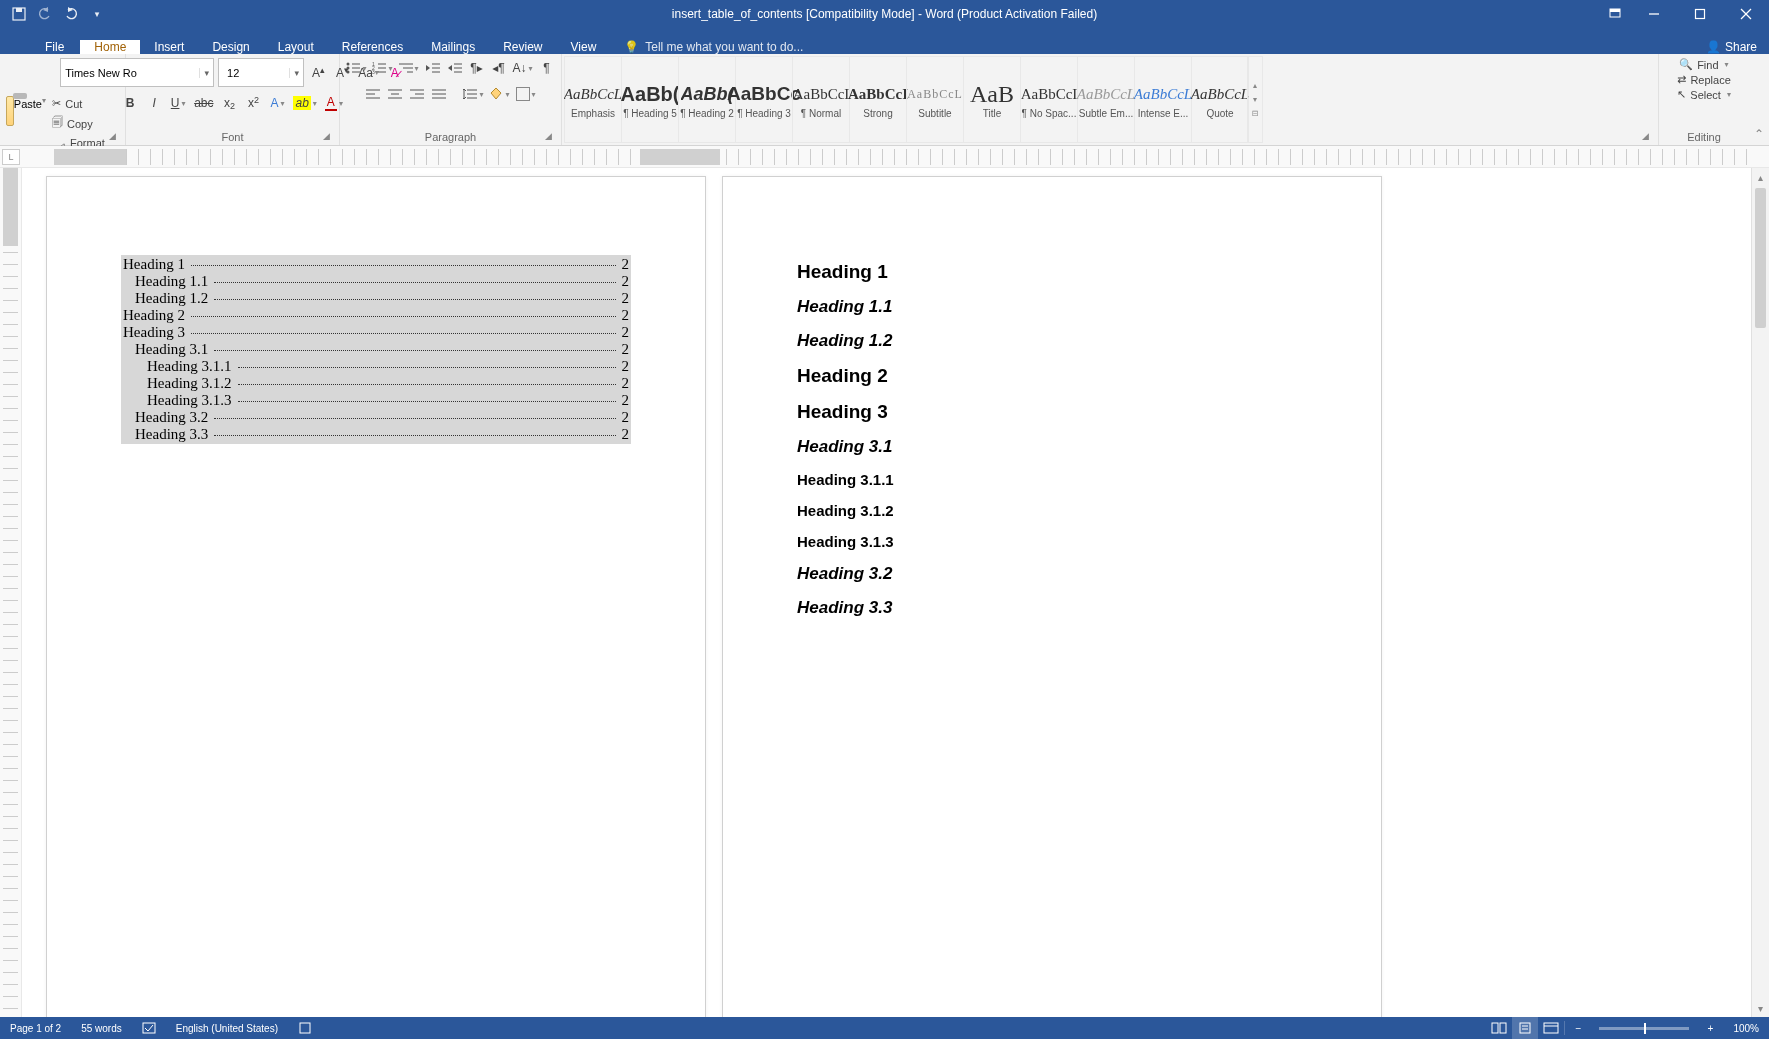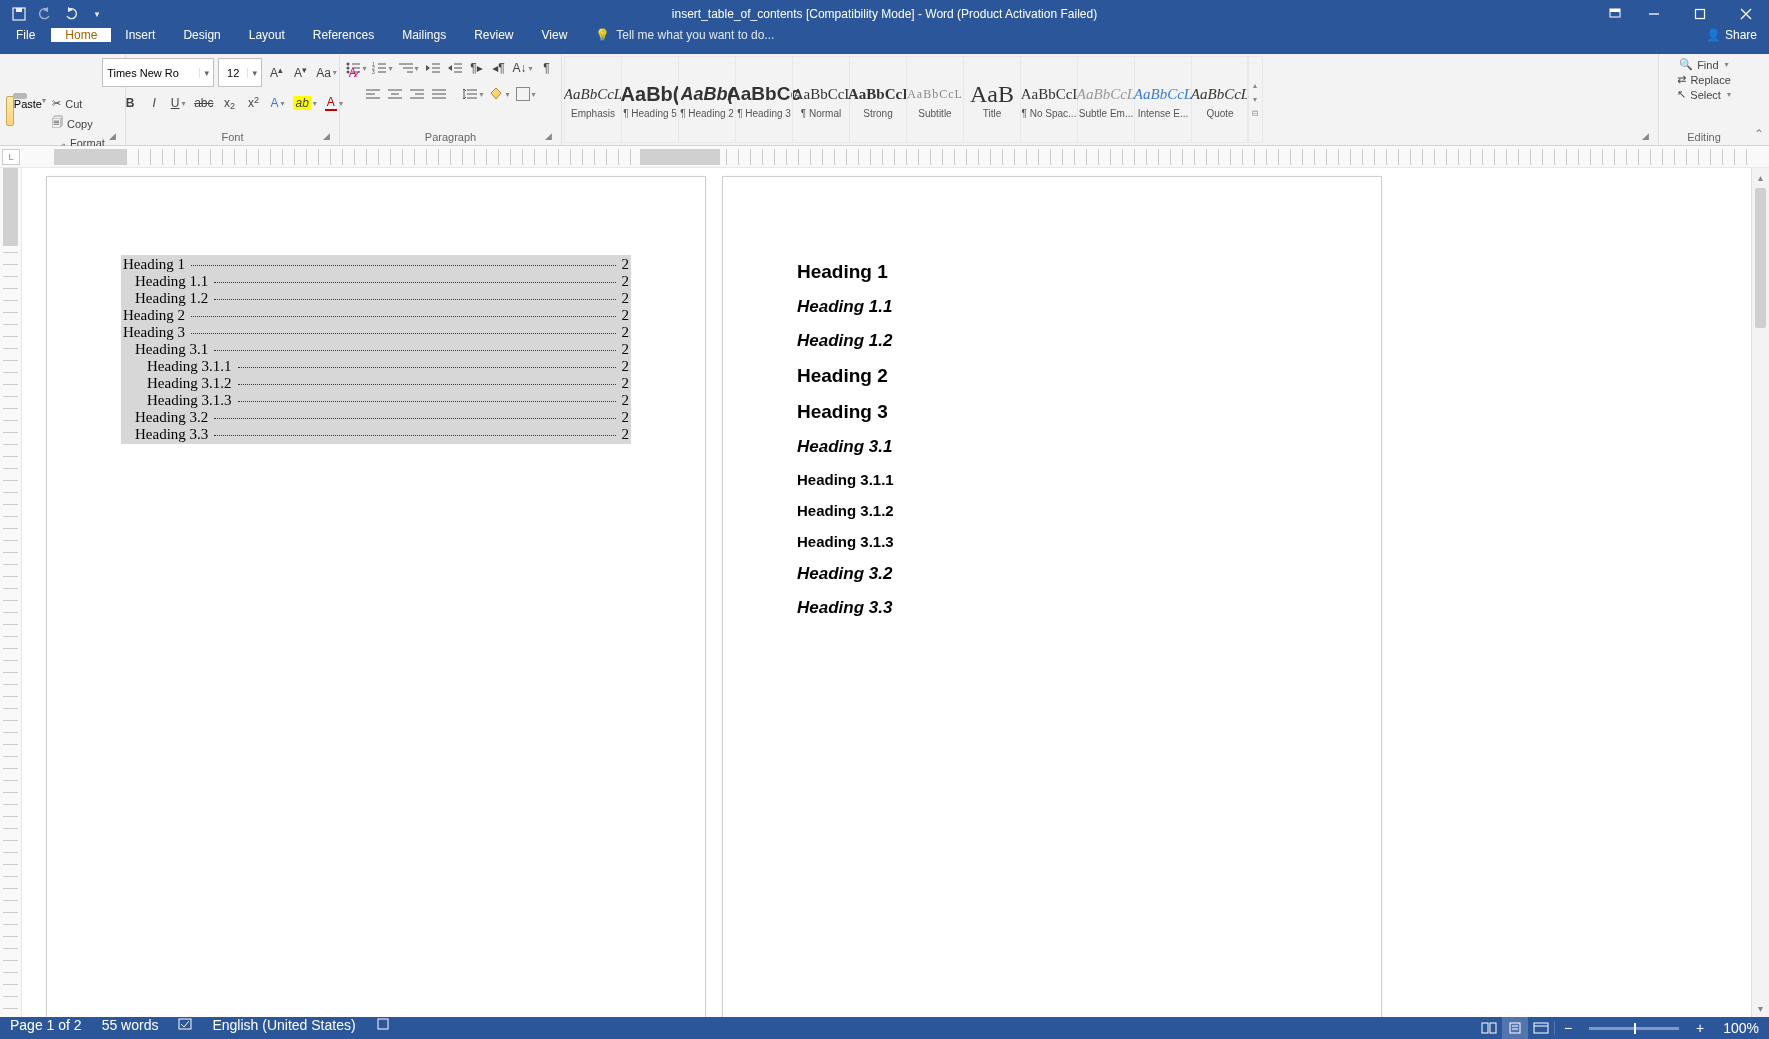--- a/index.html
+++ b/index.html
@@ -8,21 +8,21 @@
 
 .titlebar { background: #2b579a; color: #fff; height: 28px; display: flex; align-items: center; position: relative; }
 .qat { display: flex; align-items: center; gap: 4px; padding-left: 8px; height: 100%; }
 .qat-btn { width: 22px; height: 22px; display: flex; align-items: center; justify-content: center; color: #fff; opacity: .9; }
 .doc-title { position: absolute; left: 50%; transform: translateX(-50%); font-size: 12px; color: #fff; }
 .win-controls { margin-left: auto; display: flex; height: 100%; }
 .win-btn { width: 46px; height: 100%; display: flex; align-items: center; justify-content: center; color: #fff; }
 .win-btn.ribbon-opt { width: 32px; }
 
 
-.menubar { background: #2b579a; height: 26px; display: flex; align-items: flex-start; color: #fff; }
+.menubar { background: #2b579a; height: 26px; display: flex; align-items: flex-end; color: #fff; padding-left: 29px; }
 .menu-tab { padding: 0 14px; display: flex; align-items: center; font-size: 12px; cursor: default; }
 .menu-tab.file { padding: 0 16px; }
 .menu-tab.active { background: #fff; color: #a16207; }
 .tellme { display: flex; align-items: center; gap: 6px; opacity: .85; padding-left: 14px; }
 .share { margin-left: auto; display: flex; align-items: center; gap: 4px; padding-right: 12px; }
 
 
 .ribbon { background: #f3f3f3; border-bottom: 1px solid #d4d4d4; height: 92px; display: flex; }
 .rgroup { border-right: 1px solid #e0e0e0; display: flex; flex-direction: column; position: relative; }
 .rgroup-body { flex: 1; display: flex; align-items: center; padding: 2px 6px; }
@@ -35,21 +35,21 @@
 .paste-icon::before { content:""; position:absolute; top:-4px; left:6px; width:14px; height:6px; background:#b8b8b8; border-radius:2px; }
 .paste-label { font-size: 11px; margin-top: 2px; }
 .clip-small { display: flex; flex-direction: column; gap: 2px; padding-top:4px;margin-top:36px;}
 .clip-item { display: flex; align-items: center; gap: 4px; font-size: 11px; color: #444; padding: 1px 4px; }
 .icon-cut::before{content:"\2702";}
 .icon-copy::before{content:"\1F5D0";}
 .icon-brush::before{content:"\1F58C";}
 
 .font-body { display: flex; flex-direction: column; gap: 6px; padding: 4px 6px; }
 .font-row { display: flex; align-items: center; gap: 4px; }
-.font-combo { border: 1px solid #c0c0c0; background:#fff; height: 29px; display:flex; align-items:center; }
+.font-combo { border: 1px solid #c0c0c0; background:#fff; height: 29px; display:flex; align-items:center;gap:42px; }
 .font-name { width: 96px; padding: 0 4px; font-size: 11px; white-space: nowrap; overflow: hidden;}
 .font-size { width: 28px; text-align:center; font-size: 11px;}
 .combo-arrow { width: 14px; text-align:center; color:#666; font-size: 9px; border-left:1px solid #e0e0e0;}
 .rbutton { min-width: 20px; height: 20px; display:flex; align-items:center; justify-content:center; font-size: 12px; color:#444; padding:0 2px;}
 .rbutton.split::after{content:"\25BE"; font-size:8px; margin-left:2px; color:#888;}
 .txt-sup{font-size:9px;position:relative;top:-3px;}
 .txt-sub{font-size:9px;position:relative;top:3px;}
 .highlight-box{background:#ffff00;padding:0 2px;font-style:italic;}
 .fontcolor-A{color:#c00000;border-bottom:2px solid #c00000;padding:0 2px;}
 .para-row{display:flex; align-items:center; gap:2px;}
@@ -96,21 +96,21 @@
 .toc-row .pg{padding-left:4px;}
 .ind1{padding-left:12px;}
 .ind2{padding-left:24px;}
 
 
 .h1p{font-family:Arial,sans-serif;font-weight:bold;font-size:19px;margin-bottom:14px;margin-top:6px;}
 .h2p{font-family:Arial,sans-serif;font-weight:bold;font-style:italic;font-size:17px;margin-bottom:14px;margin-top:6px;}
 .h3p{font-family:Arial,sans-serif;font-weight:bold;font-size:15px;margin-bottom:14px;margin-top:6px;}
 
 
-.statusbar{position:absolute;bottom:0;left:0;right:0;height:22px;background:#2b579a;color:#fff;display:flex;align-items:flex-start;font-size:14px;}
+.statusbar{position:absolute;bottom:0;left:0;right:0;height:22px;background:#2b579a;color:#fff;display:flex;align-items:center;font-size:10px;}
 .sb-item{padding:0 10px;display:flex;align-items:center;gap:4px;}
 .sb-sep{width:1px;height:14px;background:rgba(255,255,255,.2);}
 .sb-right{margin-left:auto;display:flex;align-items:center;height:100%;}
 .view-btn{width:26px;height:100%;display:flex;align-items:center;justify-content:center;}
 .view-btn.active{background:rgba(255,255,255,.18);}
 .zoom-slider{width:90px;height:3px;background:rgba(255,255,255,.4);margin:0 8px;position:relative;}
 .zoom-slider::before{content:"";position:absolute;left:50%;top:-4px;width:2px;height:11px;background:#fff;}
 .zoom-pct{padding:0 10px;}
 
 svg{display:block;}

